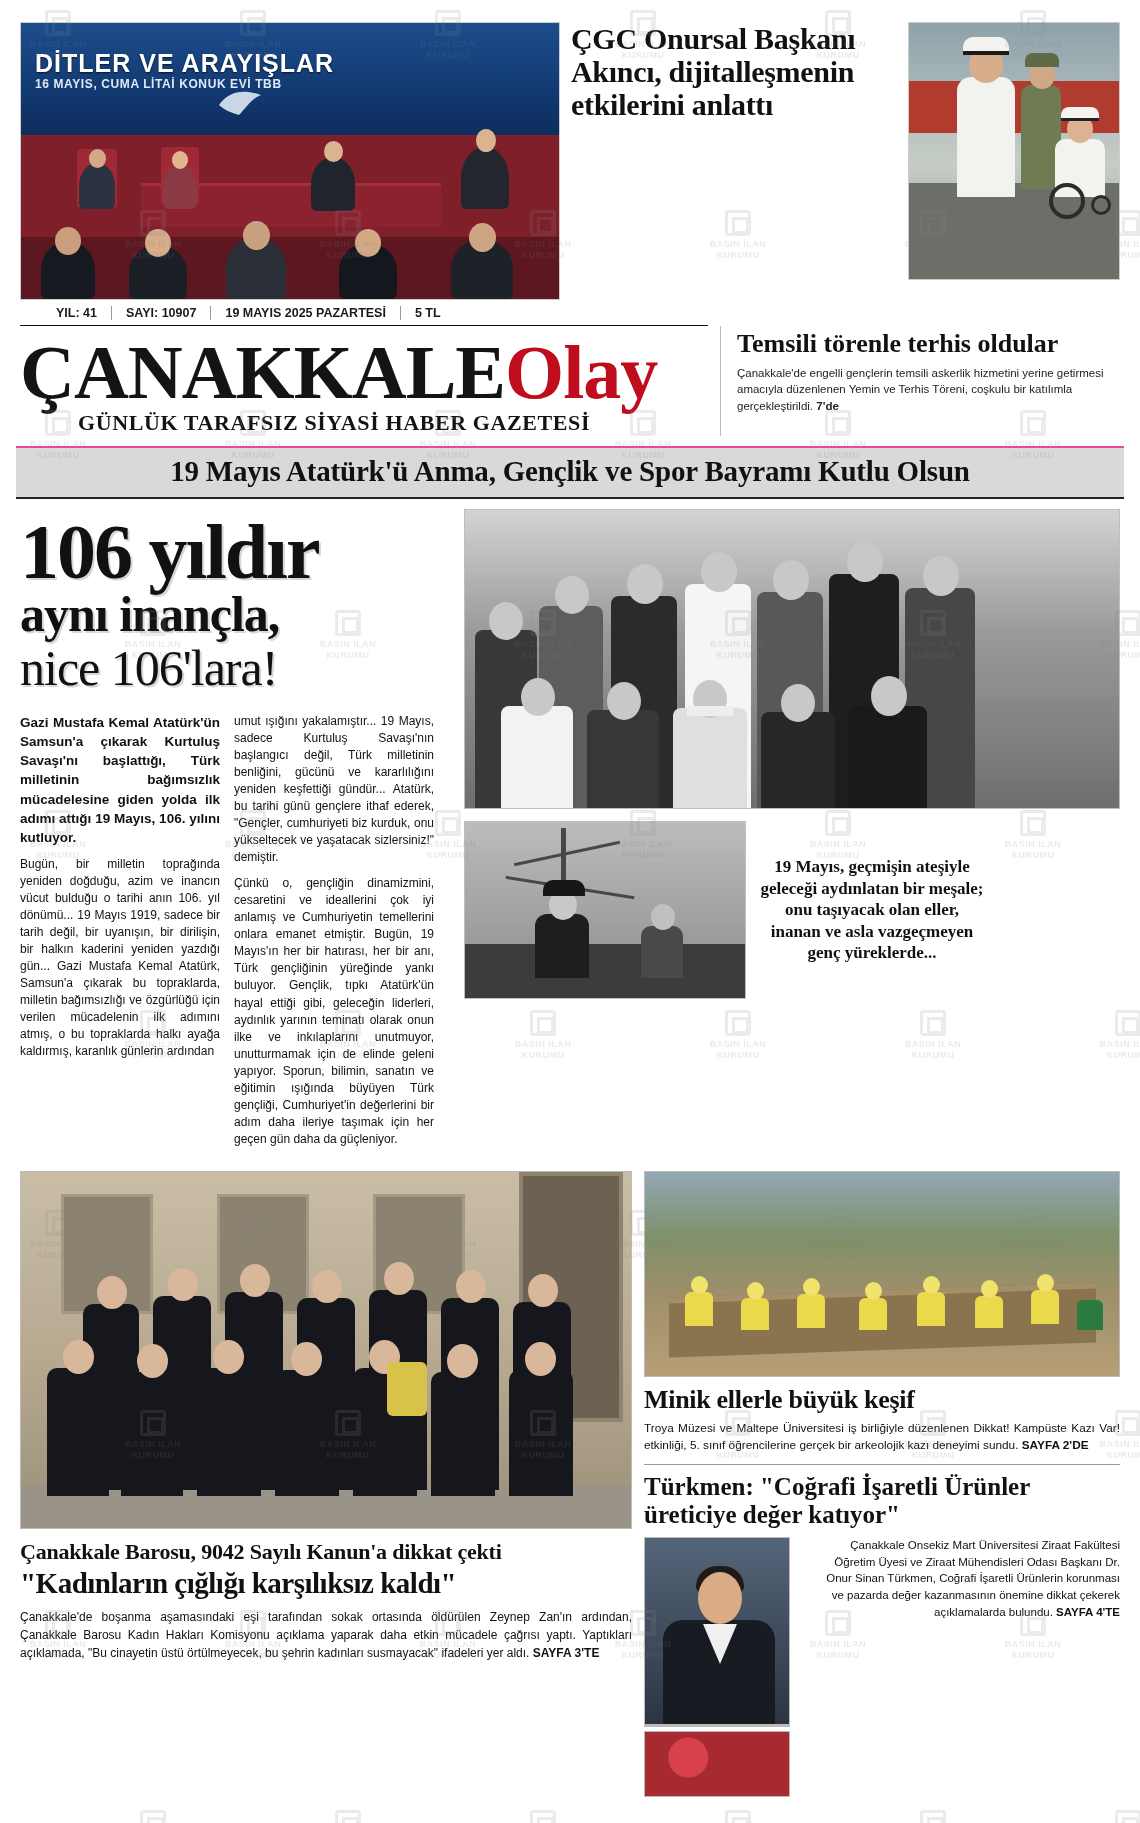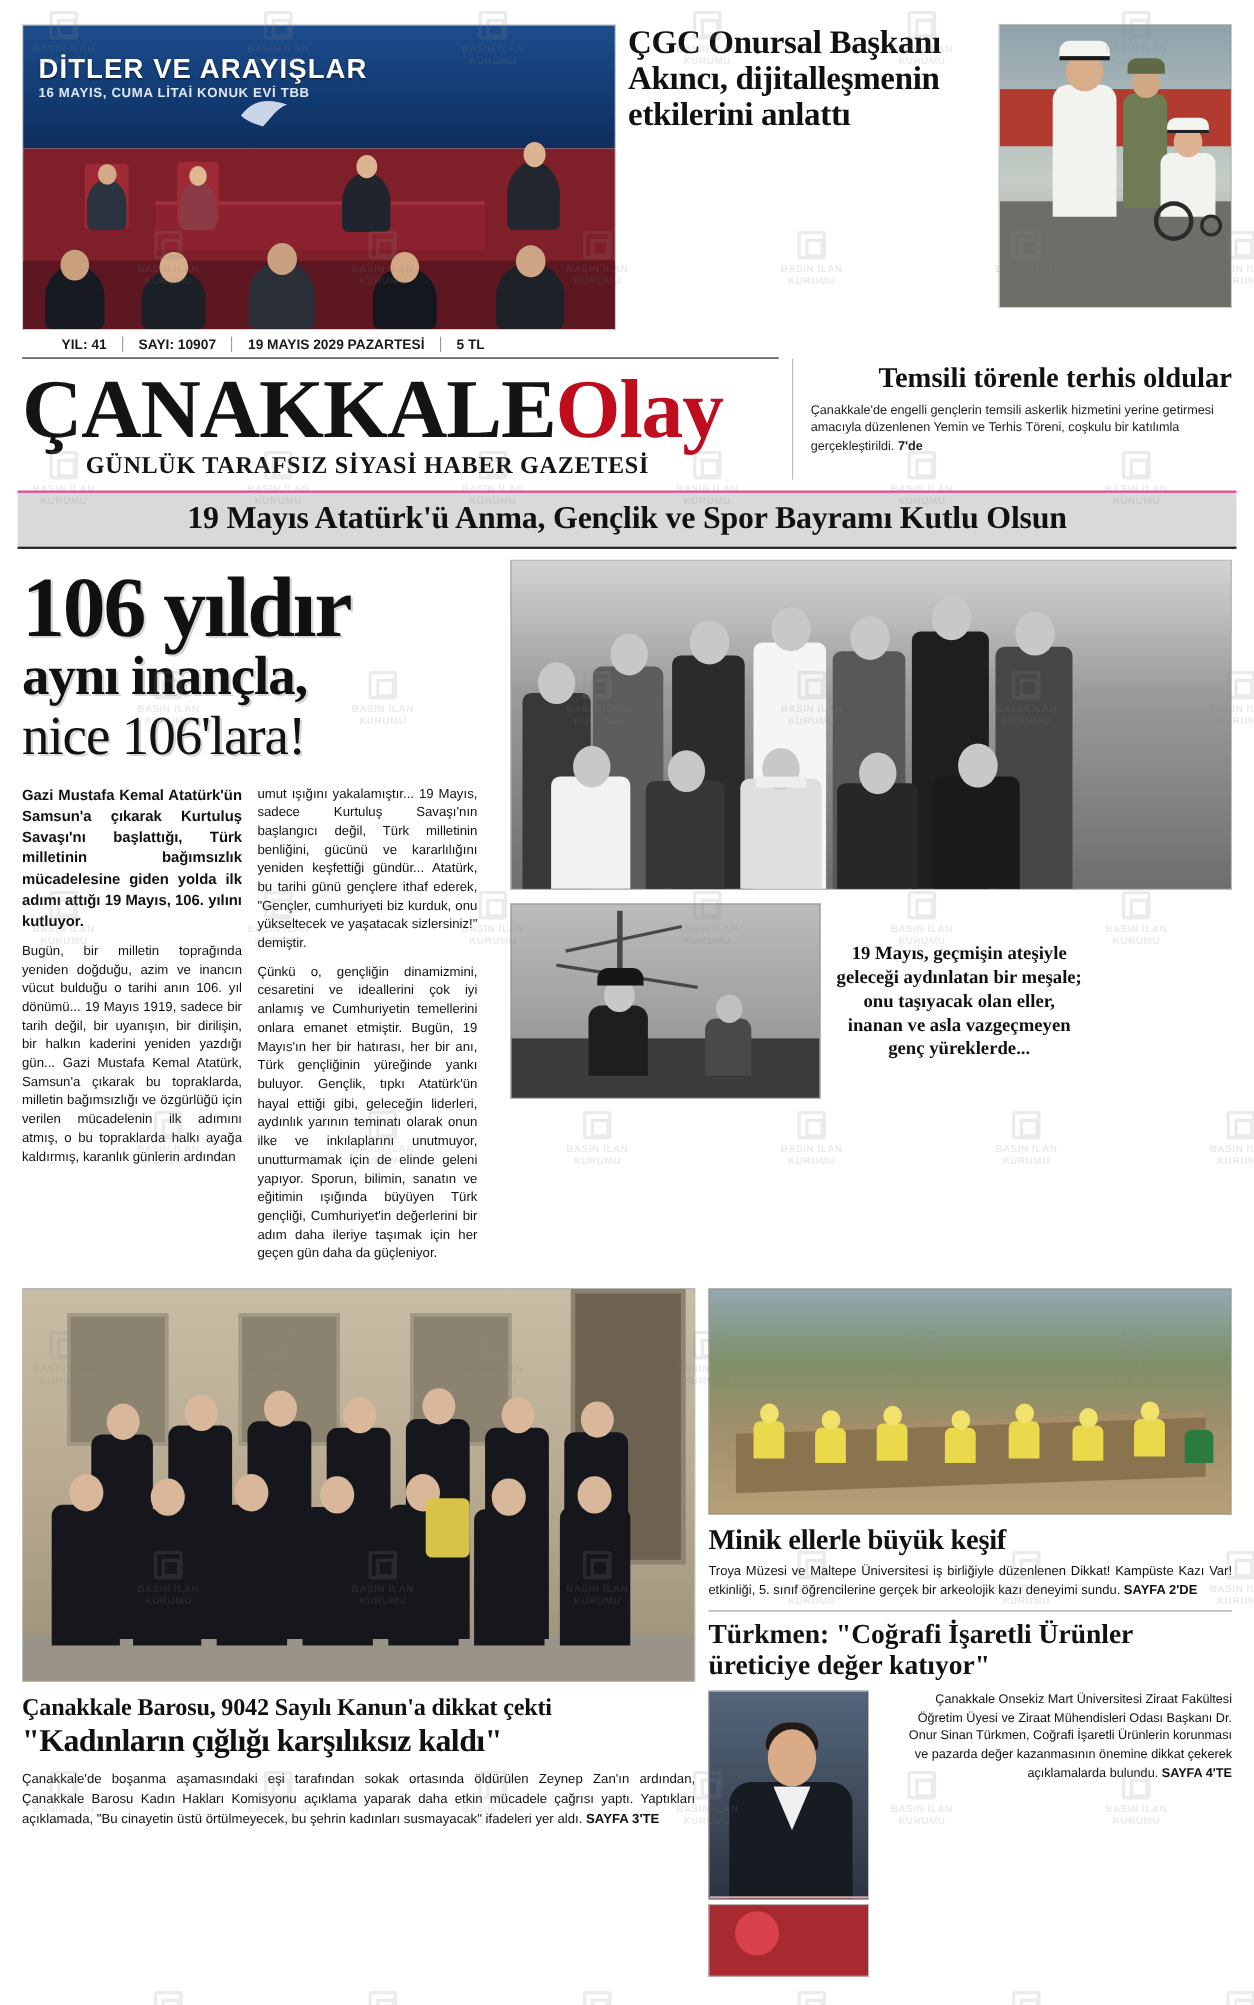--- a/index.html
+++ b/index.html
@@ -63,21 +63,21 @@
   .mast-meta span { padding:0 14px; border-right:1px solid #999; }
   .mast-meta span:first-child { padding-left:36px; }
   .mast-meta span:last-child { border-right:none; }
   .mast-row { display:flex; }
   .mast-left { width:700px; position:relative; }
   .mast-title { font-size:76px; line-height:84px; letter-spacing:-1px; font-weight:700; margin-top:4px; }
   .mast-title .blk { color:#141414; font-family:"Liberation Serif", serif; }
   .mast-title .red { color:#c00d1e; }
   .mast-sub { font-size:22px; letter-spacing:.6px; font-weight:700; margin-top:-4px; padding-left:58px; color:#141414;}
   .mast-right { width:auto; flex:1; padding-left:16px; border-left:1px solid #bbb;}
-  .mr-title { font-size:26px; line-height:1.1; font-weight:700; color:#111; margin:4px 0 6px 0;text-align:right;}
+  .mr-title { font-size:26px; line-height:1.1; font-weight:700; color:#111; margin:4px 0 6px 0;}
   .mr-body { font-size:11.5px; line-height:1.45; font-family:"Liberation Sans", sans-serif; color:#222;}
 
   
   .band { margin:10px 16px 0 16px; background:#d9d9d9; border-top:2px solid #ec4899; border-bottom:2px solid #222;
       text-align:center; font-size:29px; font-weight:700; padding:7px 0 9px; letter-spacing:-.2px;}
 
   
   .feature { position:relative; padding:10px 20px 0 20px; display:flex; gap:14px; }
   .feat-left { width:430px; position:relative; }
   .f-h1 { font-size:78px; line-height:70px; font-weight:700; letter-spacing:-2px; margin:8px 0 0 0; color:#111;
@@ -206,21 +206,21 @@
       <div class="p2-officer" style="left:152px;top:84px;width:38px;height:14px;background:#f4f4f0;border-radius:8px 8px 0 0;border-bottom:3px solid #222;"></div>
       <div class="p2-officer" style="left:140px;top:160px;width:36px;height:36px;border:4px solid #2b2b2b;border-radius:50%;"></div>
       <div class="p2-officer" style="left:182px;top:172px;width:20px;height:20px;border:3px solid #2b2b2b;border-radius:50%;"></div>
     </div>
   </div>
 
   <div class="mast-wrap">
     <div class="mast-meta">
       <span>YIL: 41</span>
       <span>SAYI: 10907</span>
-      <span>19 MAYIS 2029 PAZARTESİ</span>
+      <span>19 MAYIS 2025 PAZARTESİ</span>
       <span>5 TL</span>
     </div>
     <div class="mast-row">
       <div class="mast-left">
         <div class="mast-title">
           <span class="blk">ÇANAKKALE</span><span class="red">Olay</span>
         </div>
         <div class="mast-sub">GÜNLÜK TARAFSIZ SİYASİ HABER GAZETESİ</div>
       </div>
       <div class="mast-right">

